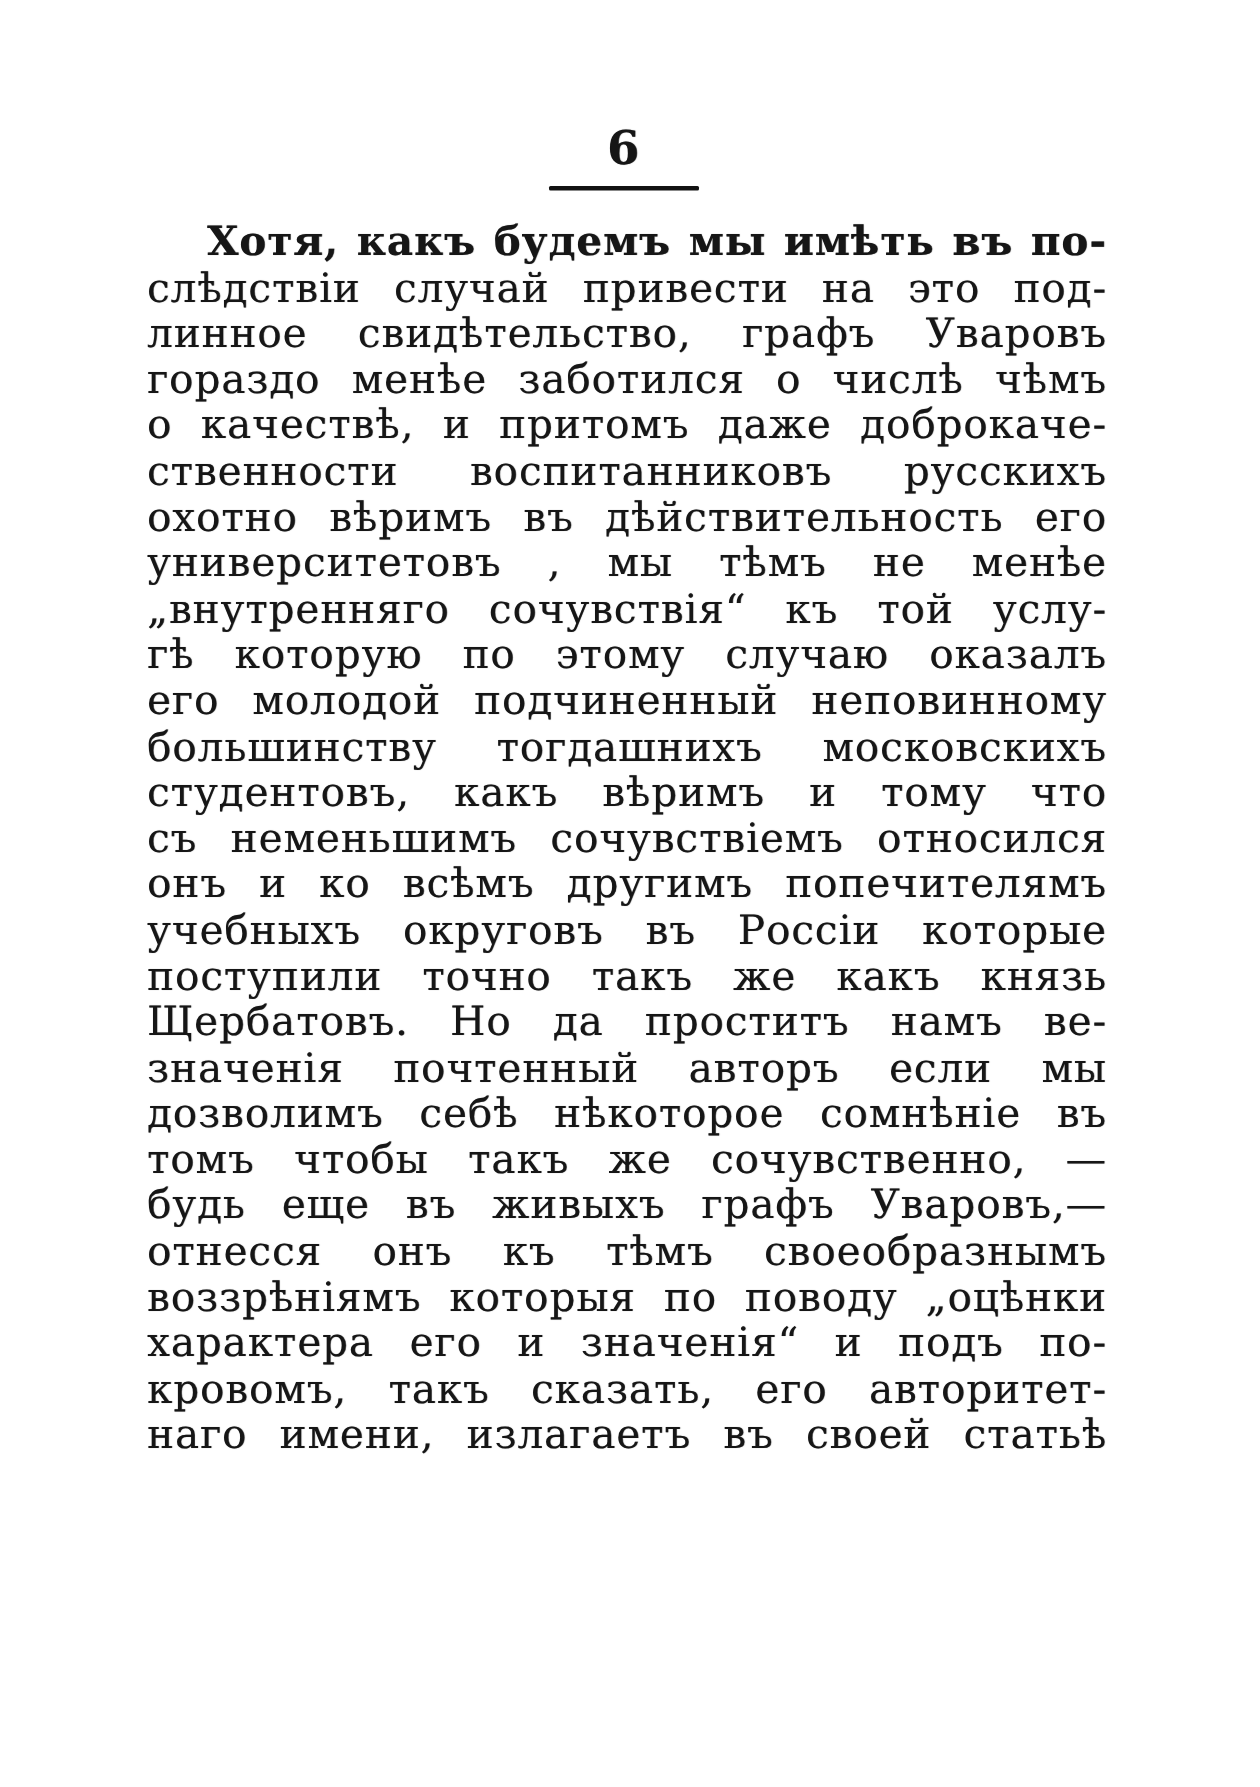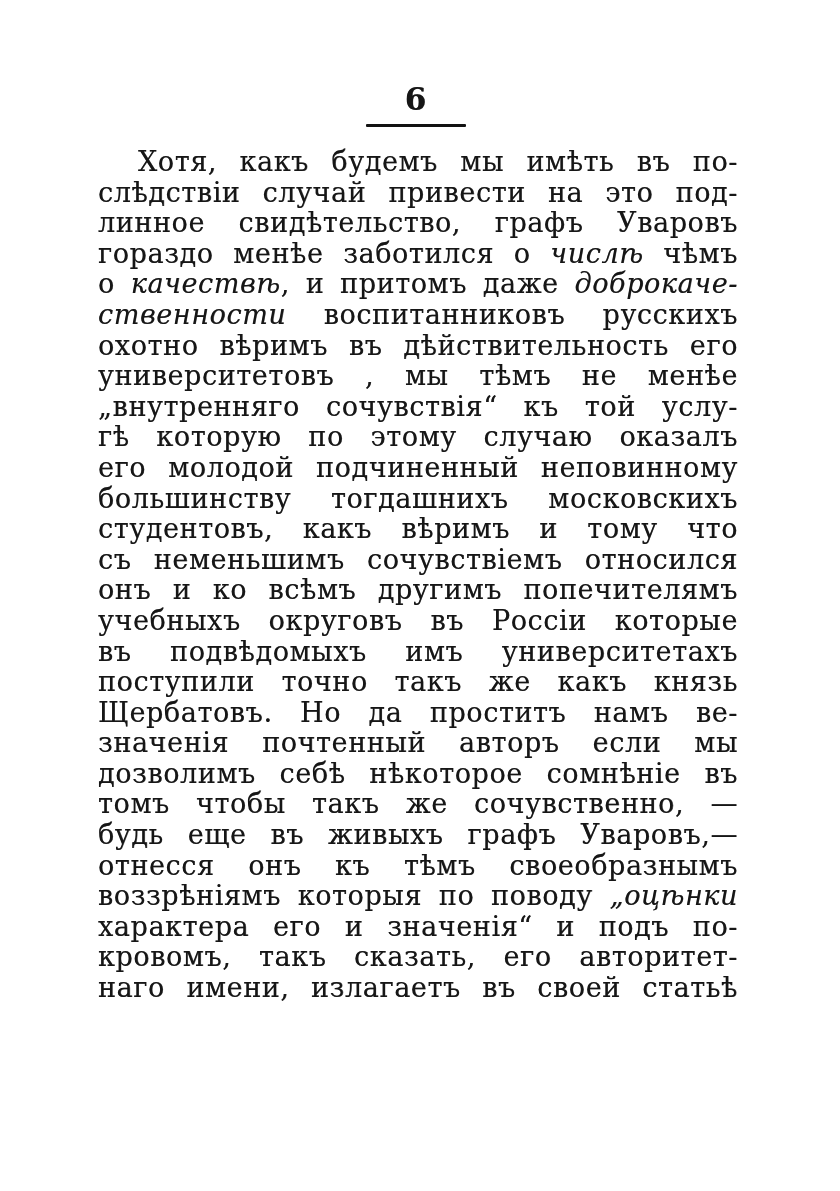--- a/index.html
+++ b/index.html
@@ -51,23 +51,23 @@
     letter-spacing: 0.6px;
     text-shadow: 0.3px 0.3px 0.5px rgba(10,10,10,0.55);
   }
   .line {
     height: 30.6px;
     text-align: justify;
     text-align-last: justify;
   }
   .line.indent {
     padding-left: 40px;
+    font-weight: bold;
   }
   .it {
-    font-style: italic;
   }
 </style>
 </head>
 <body>
 
 <div class="page">
   <header class="pagehead">
     <div class="pagenum">6</div>
     <div class="pagerule"></div>
   </header>
@@ -82,21 +82,20 @@
       <div class="line"><span class="rm">охотно вѣримъ въ дѣйствительность его</span></div>
       <div class="line"><span class="rm">университетовъ , мы тѣмъ не менѣе</span></div>
       <div class="line"><span class="rm">„внутренняго сочувствія“ къ той услу-</span></div>
       <div class="line"><span class="rm">гѣ которую по этому случаю оказалъ</span></div>
       <div class="line"><span class="rm">его молодой подчиненный неповинному</span></div>
       <div class="line"><span class="rm">большинству тогдашнихъ московскихъ</span></div>
       <div class="line"><span class="rm">студентовъ, какъ вѣримъ и тому что</span></div>
       <div class="line"><span class="rm">съ неменьшимъ сочувствіемъ относился</span></div>
       <div class="line"><span class="rm">онъ и ко всѣмъ другимъ попечителямъ</span></div>
       <div class="line"><span class="rm">учебныхъ округовъ въ Россіи которые</span></div>
-      <div class="line"><span class="rm">въ подвѣдомыхъ имъ университетахъ</span></div>
       <div class="line"><span class="rm">поступили точно такъ же какъ князь</span></div>
       <div class="line"><span class="rm">Щербатовъ. Но да проститъ намъ ве-</span></div>
       <div class="line"><span class="rm">значенія почтенный авторъ если мы</span></div>
       <div class="line"><span class="rm">дозволимъ себѣ нѣкоторое сомнѣніе въ</span></div>
       <div class="line"><span class="rm">томъ чтобы такъ же сочувственно, —</span></div>
       <div class="line"><span class="rm">будь еще въ живыхъ графъ Уваровъ,—</span></div>
       <div class="line"><span class="rm">отнесся онъ къ тѣмъ своеобразнымъ</span></div>
       <div class="line"><span class="rm">воззрѣніямъ которыя по поводу </span><span class="it">„оцѣнки</span></div>
       <div class="line"><span class="rm">характера его и значенія“ и подъ по-</span></div>
       <div class="line"><span class="rm">кровомъ, такъ сказать, его авторитет-</span></div>

